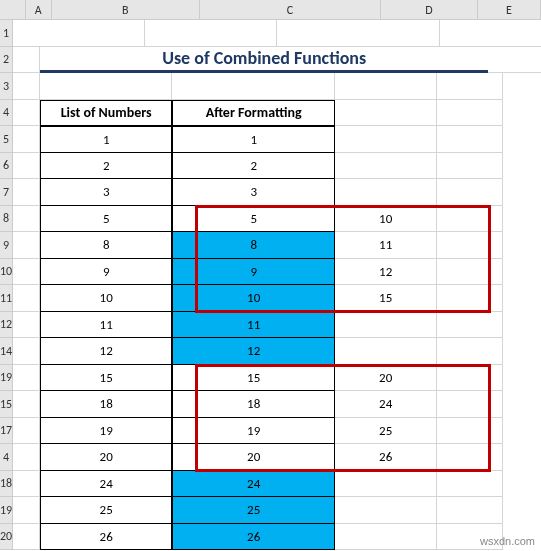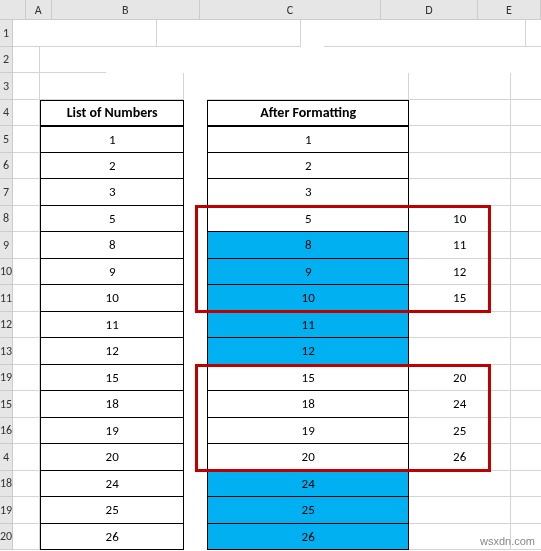--- a/index.html
+++ b/index.html
@@ -11,22 +11,22 @@
     .col-B { width: 156px; }
     .col-C { width: 190px; }
     .col-D { width: 102px; }
     .col-E { width: 66px; }
     .rows { display: flex; }
     .row-headers { width: 27px; background: #e6e6e6; border-right: 1px solid #ccc; }
     .row-h { height: 26.5px; display: flex; align-items: center; justify-content: center; font-size: 12px; color: #333; border-bottom: 1px solid #ccc; }
     .content { position: relative; }
     .row { display: flex; height: 26.5px; }
     .cell { border-right: 1px solid #d4d4d4; border-bottom: 1px solid #d4d4d4; display: flex; align-items: center; justify-content: center; font-size: 13px; }
-    .cell-B { width: 144px; text-align: center; }
-    .cell-C { width: 202px; margin-left: 23px; }
+    .cell-B { width: 132px; text-align: center; }
+    .cell-C { width: 163px; }
     .cell-D { width: 102px; }
     .cell-E { width: 66px; }
     .title { font-size: 18px; font-weight: bold; color: #1f3864; border: none !important; }
     .title-row .cell { border: none; }
     .hdr { font-weight: bold; font-size: 14px; background: #fff; }
     .bordered { border: 1px solid #000 !important; }
     .bordered-lr { border-left: 1px solid #000 !important; border-right: 1px solid #000 !important; }
     .bordered-b { border-bottom: 1px solid #000 !important; }
     .highlight { background: #00b0f0; }
     .redbox { position: absolute; border: 3px solid #c00000; pointer-events: none; z-index: 10; }
@@ -52,39 +52,40 @@
         <div class="row-h">3</div>
         <div class="row-h">4</div>
         <div class="row-h">5</div>
         <div class="row-h">6</div>
         <div class="row-h">7</div>
         <div class="row-h">8</div>
         <div class="row-h">9</div>
         <div class="row-h">10</div>
         <div class="row-h">11</div>
         <div class="row-h">12</div>
-        <div class="row-h">13</div>
+        <div class="row-h">14</div>
         <div class="row-h">19</div>
         <div class="row-h">15</div>
-        <div class="row-h">16</div>
+        <div class="row-h">17</div>
         <div class="row-h">4</div>
         <div class="row-h">18</div>
         <div class="row-h">19</div>
         <div class="row-h">20</div>
       </div>
     <div class="content" id="sheet-content">
       <div class="row">
           <div class="cell cell-B col-A" style="border-top: none; border-right: 1px solid rgb(212, 212, 212); border-bottom: 1px solid rgb(212, 212, 212); border-left: none; border-image: initial;"></div>
           <div class="cell cell-B" style="border-top: none; border-right: 1px solid rgb(212, 212, 212); border-bottom: 1px solid rgb(212, 212, 212); border-left: none; border-image: initial;"></div>
           <div class="cell cell-C" style="border-top: none; border-right: 1px solid rgb(212, 212, 212); border-bottom: 1px solid rgb(212, 212, 212); border-left: none; border-image: initial;"></div>
           <div class="cell cell-D" style="border-top: none; border-right: 1px solid rgb(212, 212, 212); border-bottom: 1px solid rgb(212, 212, 212); border-left: none; border-image: initial;"></div>
         </div>
         <div class="redbox" style="left:182px; top:185px; width:296px; height:108px;"></div>
         <div class="row title-row">
           <div class="cell col-A" style="width: 27px; border-top: none; border-right: 1px solid rgb(212, 212, 212); border-bottom: 1px solid rgb(212, 212, 212); border-left: none; border-image: initial;"></div>
+          <div class="cell title thick-bottom" style="width: 448px;">Use of Combined Functions</div>
           <div class="cell cell-E" style="border-top: none; border-right: none; border-bottom: 1px solid rgb(212, 212, 212); border-left: none; border-image: initial;"></div>
         </div>
         <div class="row">
           <div class="cell col-A" style="width: 27px; border-top: none; border-right: 1px solid rgb(212, 212, 212); border-bottom: 1px solid rgb(212, 212, 212); border-left: none; border-image: initial;"></div>
           <div class="cell cell-B" style="border-top: none; border-right: 1px solid rgb(212, 212, 212); border-bottom: 1px solid rgb(212, 212, 212); border-left: none; border-image: initial;"></div>
           <div class="cell cell-C" style="border-top: none; border-right: 1px solid rgb(212, 212, 212); border-bottom: 1px solid rgb(212, 212, 212); border-left: none; border-image: initial;"></div>
           <div class="cell cell-D" style="border-top: none; border-right: 1px solid rgb(212, 212, 212); border-bottom: 1px solid rgb(212, 212, 212); border-left: none; border-image: initial;"></div>
           <div class="cell cell-E" style="border-top: none; border-right: 1px solid rgb(212, 212, 212); border-bottom: 1px solid rgb(212, 212, 212); border-left: none; border-image: initial;"></div>
         </div>
         <div class="row">

